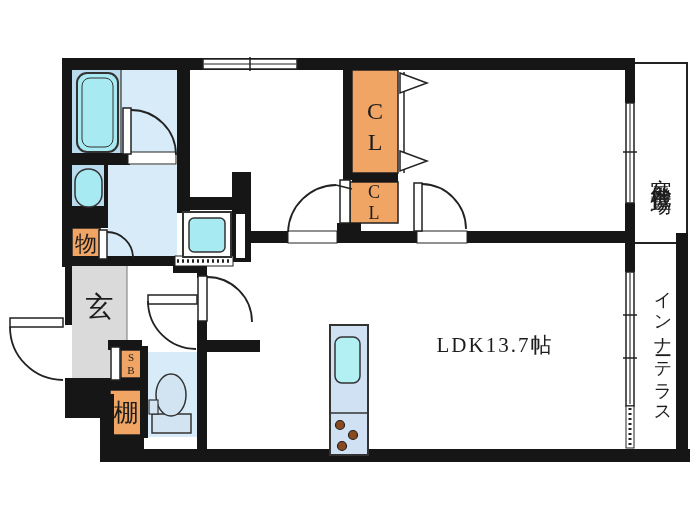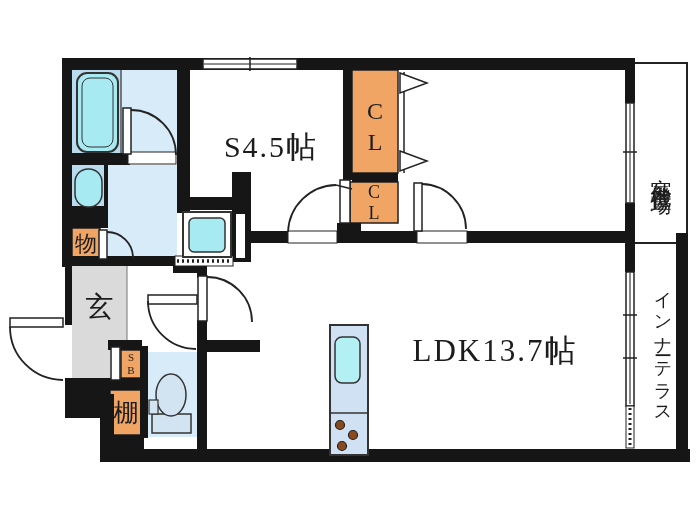--- a/index.html
+++ b/index.html
@@ -3,21 +3,21 @@
 <meta charset="utf-8">
 <style>
   html,body{margin:0;padding:0;background:#ffffff;}
   #stage{position:relative;width:700px;height:525px;background:#ffffff;overflow:hidden;
          font-family:"Liberation Serif","DejaVu Serif",serif;}
   #plan-svg{position:absolute;left:0;top:0;}
   .lbl{position:absolute;color:#1c1c1c;text-align:center;line-height:1.1;
        font-family:"Liberation Serif","DejaVu Serif",serif;}
   .lbl-s    {left:204px;top:130px;width:134px;font-size:30px;letter-spacing:2px;}
   .lbl-yo   {left:428px;top:135px;width:184px;font-size:28px;letter-spacing:1px;}
-  .lbl-ldk  {left:392px;top:334px;width:206px;font-size:31px;letter-spacing:2px;}
+  .lbl-ldk  {left:392px;top:334px;width:206px;font-size:21px;letter-spacing:2px;}
   .lbl-cl1  {left:352px;top:96px;width:46px;font-size:24px;line-height:31px;}
   .lbl-cl2  {left:350px;top:182px;width:48px;font-size:18px;line-height:21px;}
   .lbl-gen  {left:72px;top:292px;width:55px;font-size:28px;}
   .lbl-mono {left:72px;top:232px;width:28px;font-size:22px;}
   .lbl-tana {left:110px;top:399px;width:32px;font-size:25px;}
   .lbl-sb   {left:121px;top:351px;width:20px;font-size:11px;line-height:13px;}
   .vtext{writing-mode:vertical-rl;text-orientation:upright;}
   .lbl-gai  {left:642px;top:92px;height:160px;width:30px;font-size:21px;letter-spacing:4px;}
   .lbl-ter  {left:644px;top:262px;height:172px;width:28px;font-size:18px;letter-spacing:2px;}
 </style>
@@ -167,21 +167,20 @@
       <rect x="335" y="337" width="25" height="46" rx="7" fill="#b2f0f3" stroke="#333" stroke-width="1.5"></rect>
       <g fill="#8b4a1e" stroke="#222" stroke-width="1.2">
         <circle cx="340" cy="425" r="4.5"></circle>
         <circle cx="353" cy="435" r="4.5"></circle>
         <circle cx="342" cy="446" r="4.5"></circle>
       </g>
     </g>
   </g>
 </svg>
 
-  <div class="lbl lbl-s">S4.5帖</div>
   <div class="lbl lbl-ldk">LDK13.7帖</div>
   <div class="lbl lbl-cl1">
     <div>C</div>
     <div>L</div>
   </div>
   <div class="lbl lbl-cl2">
     <div>C</div>
     <div>L</div>
   </div>
   <div class="lbl lbl-gen">玄</div>

